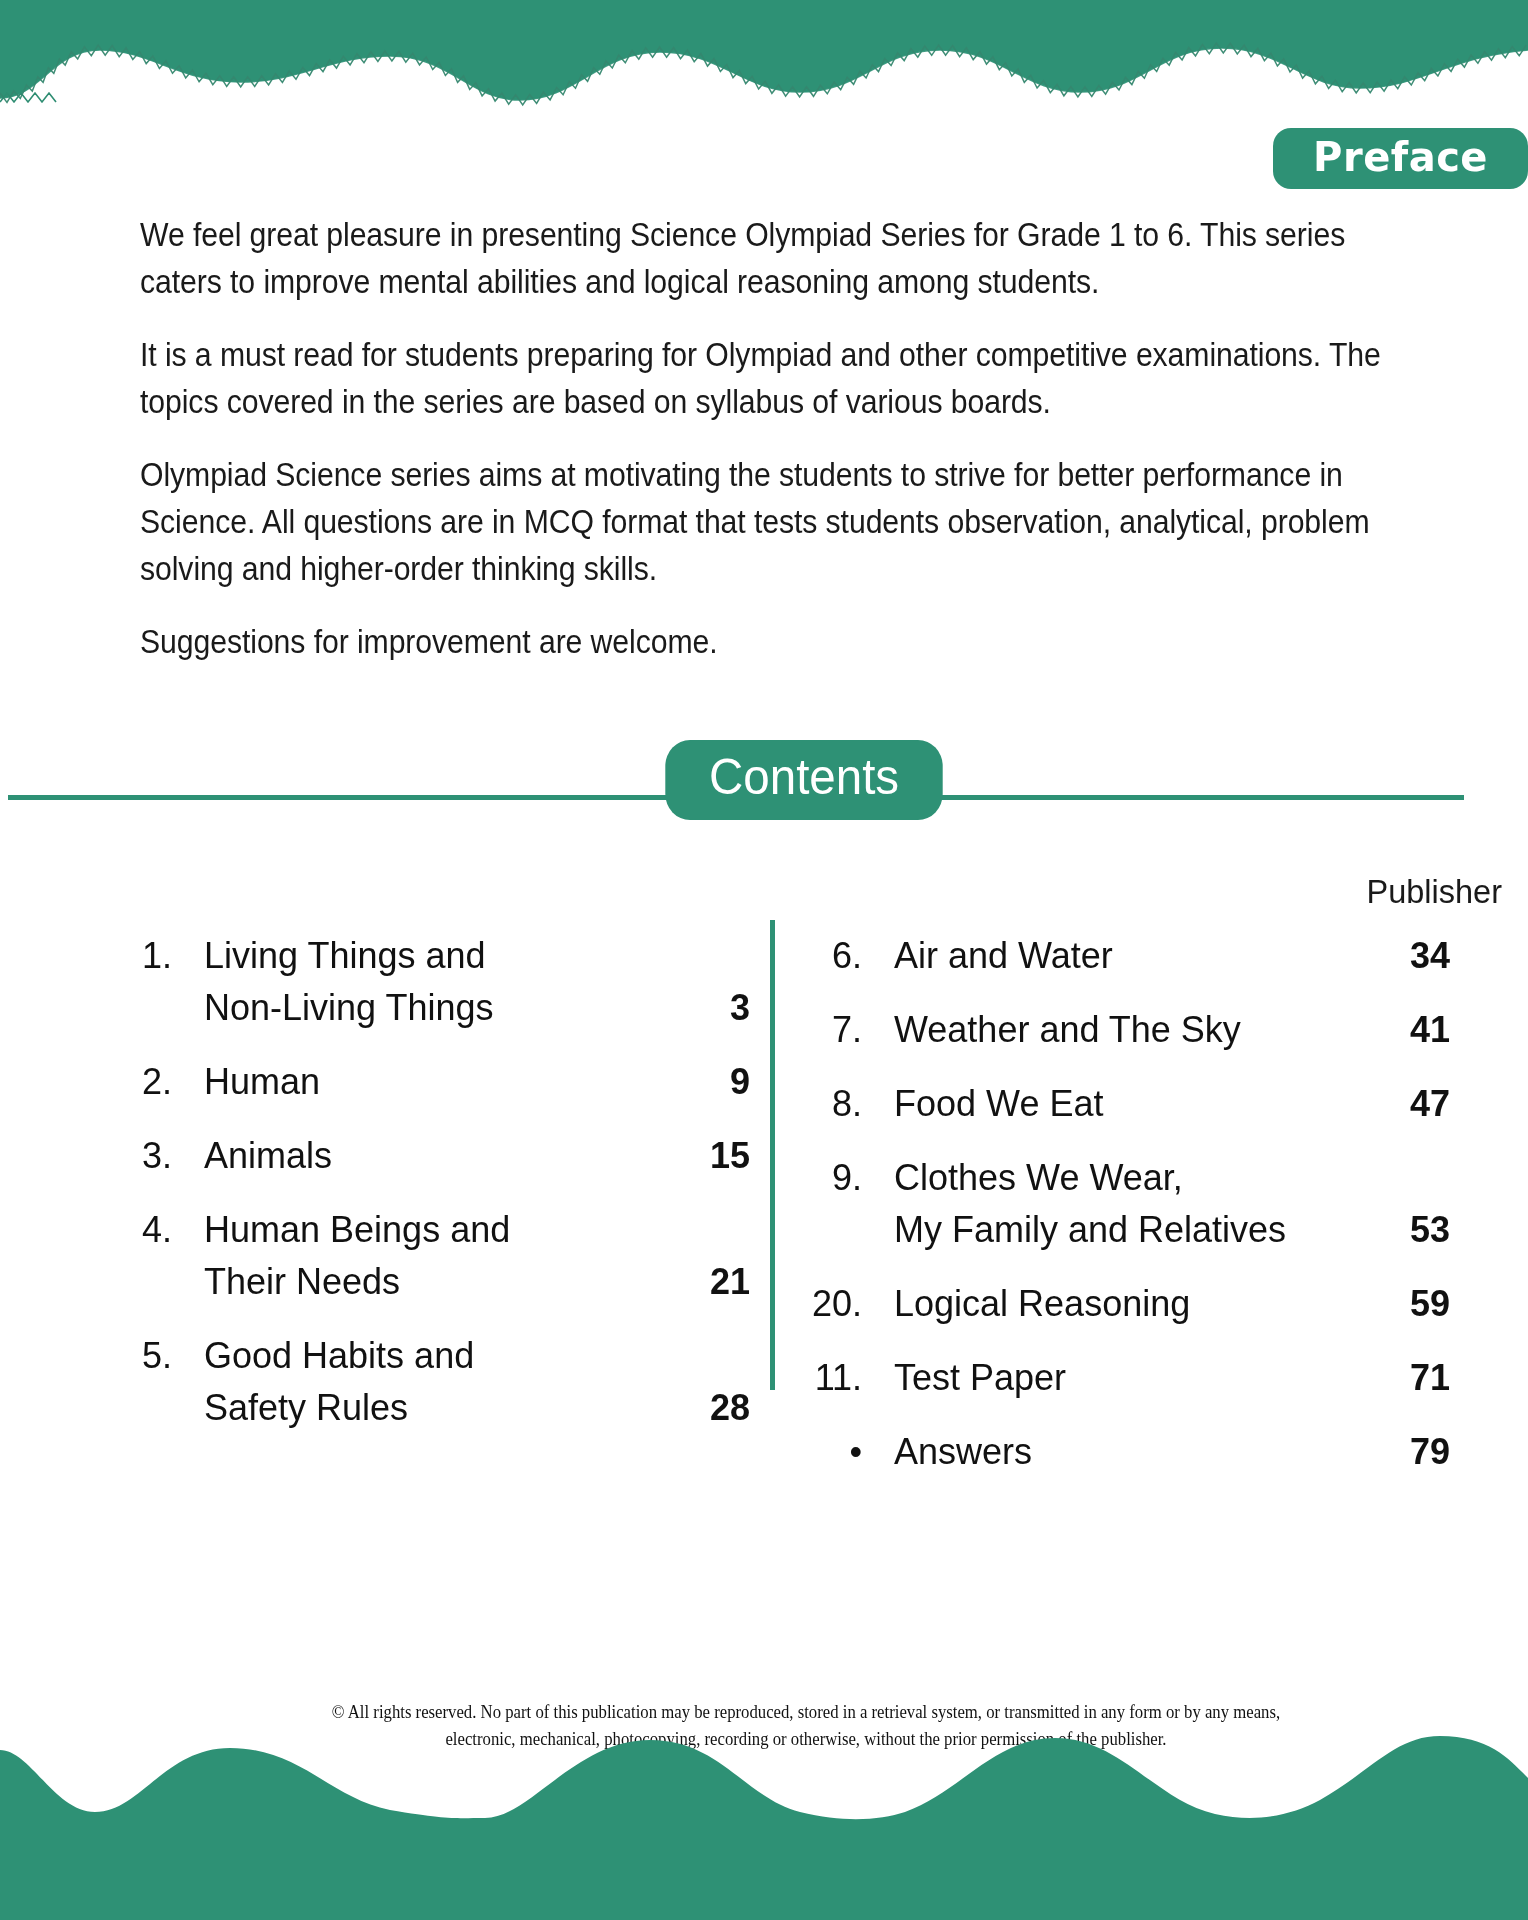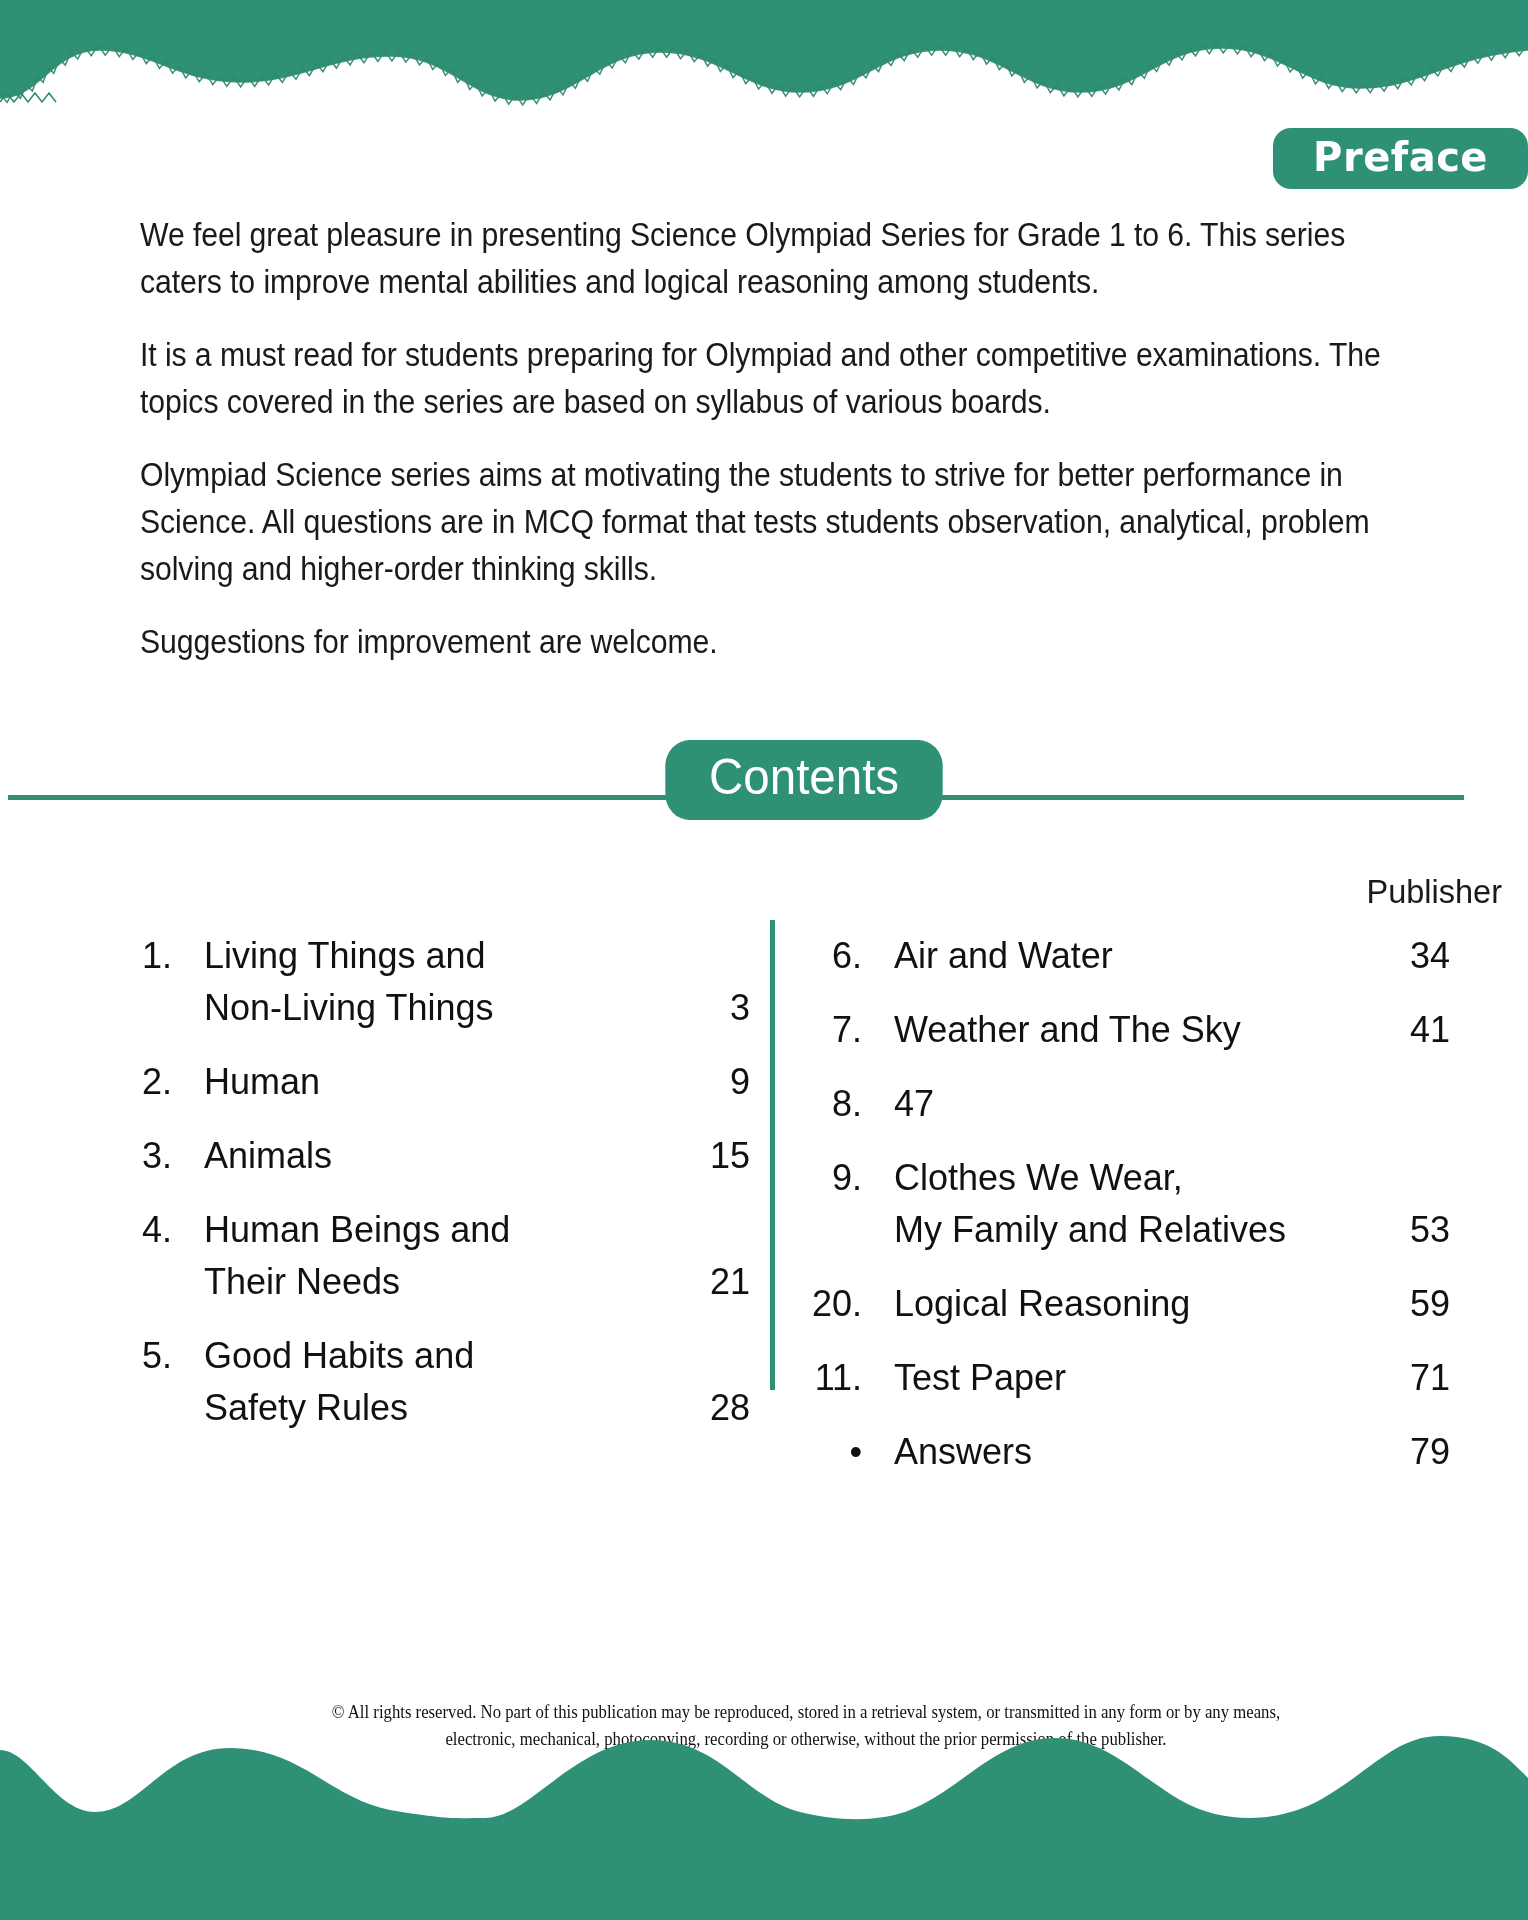--- a/index.html
+++ b/index.html
@@ -104,20 +104,21 @@
     padding-right:12px;
     white-space:nowrap;
   }
   .col-right .toc-num{width:72px;flex:0 0 72px;}
   .toc-title{flex:1 1 auto;white-space:pre-line;margin-left:20px;}
   .toc-page{
     flex:0 0 auto;
     text-align:right;
     min-width:60px;
     align-self:flex-end;
+    font-weight:bold;
   }
   .toc-row.two-line .toc-page{align-self:flex-end;}
 
   
   .footer{
     position:absolute;left:0;top:1698px;width:1528px;
     text-align:center;
     font-family:"Liberation Serif","DejaVu Serif",serif;
     font-size:19px;
     line-height:27px;
@@ -225,20 +226,21 @@
         <span class="toc-title">Air and Water</span>
         <span class="toc-page">34</span>
       </div>
       <div class="toc-row">
         <span class="toc-num">7.</span>
         <span class="toc-title">Weather and The Sky</span>
         <span class="toc-page">41</span>
       </div>
       <div class="toc-row">
         <span class="toc-num">8.</span>
+        <span class="toc-title">Food We Eat</span>
         <span class="toc-page">47</span>
       </div>
       <div class="toc-row two-line">
         <span class="toc-num">9.</span>
         <span class="toc-title">Clothes We Wear,
 My Family and Relatives</span>
         <span class="toc-page">53</span>
       </div>
       <div class="toc-row">
         <span class="toc-num">20.</span>

